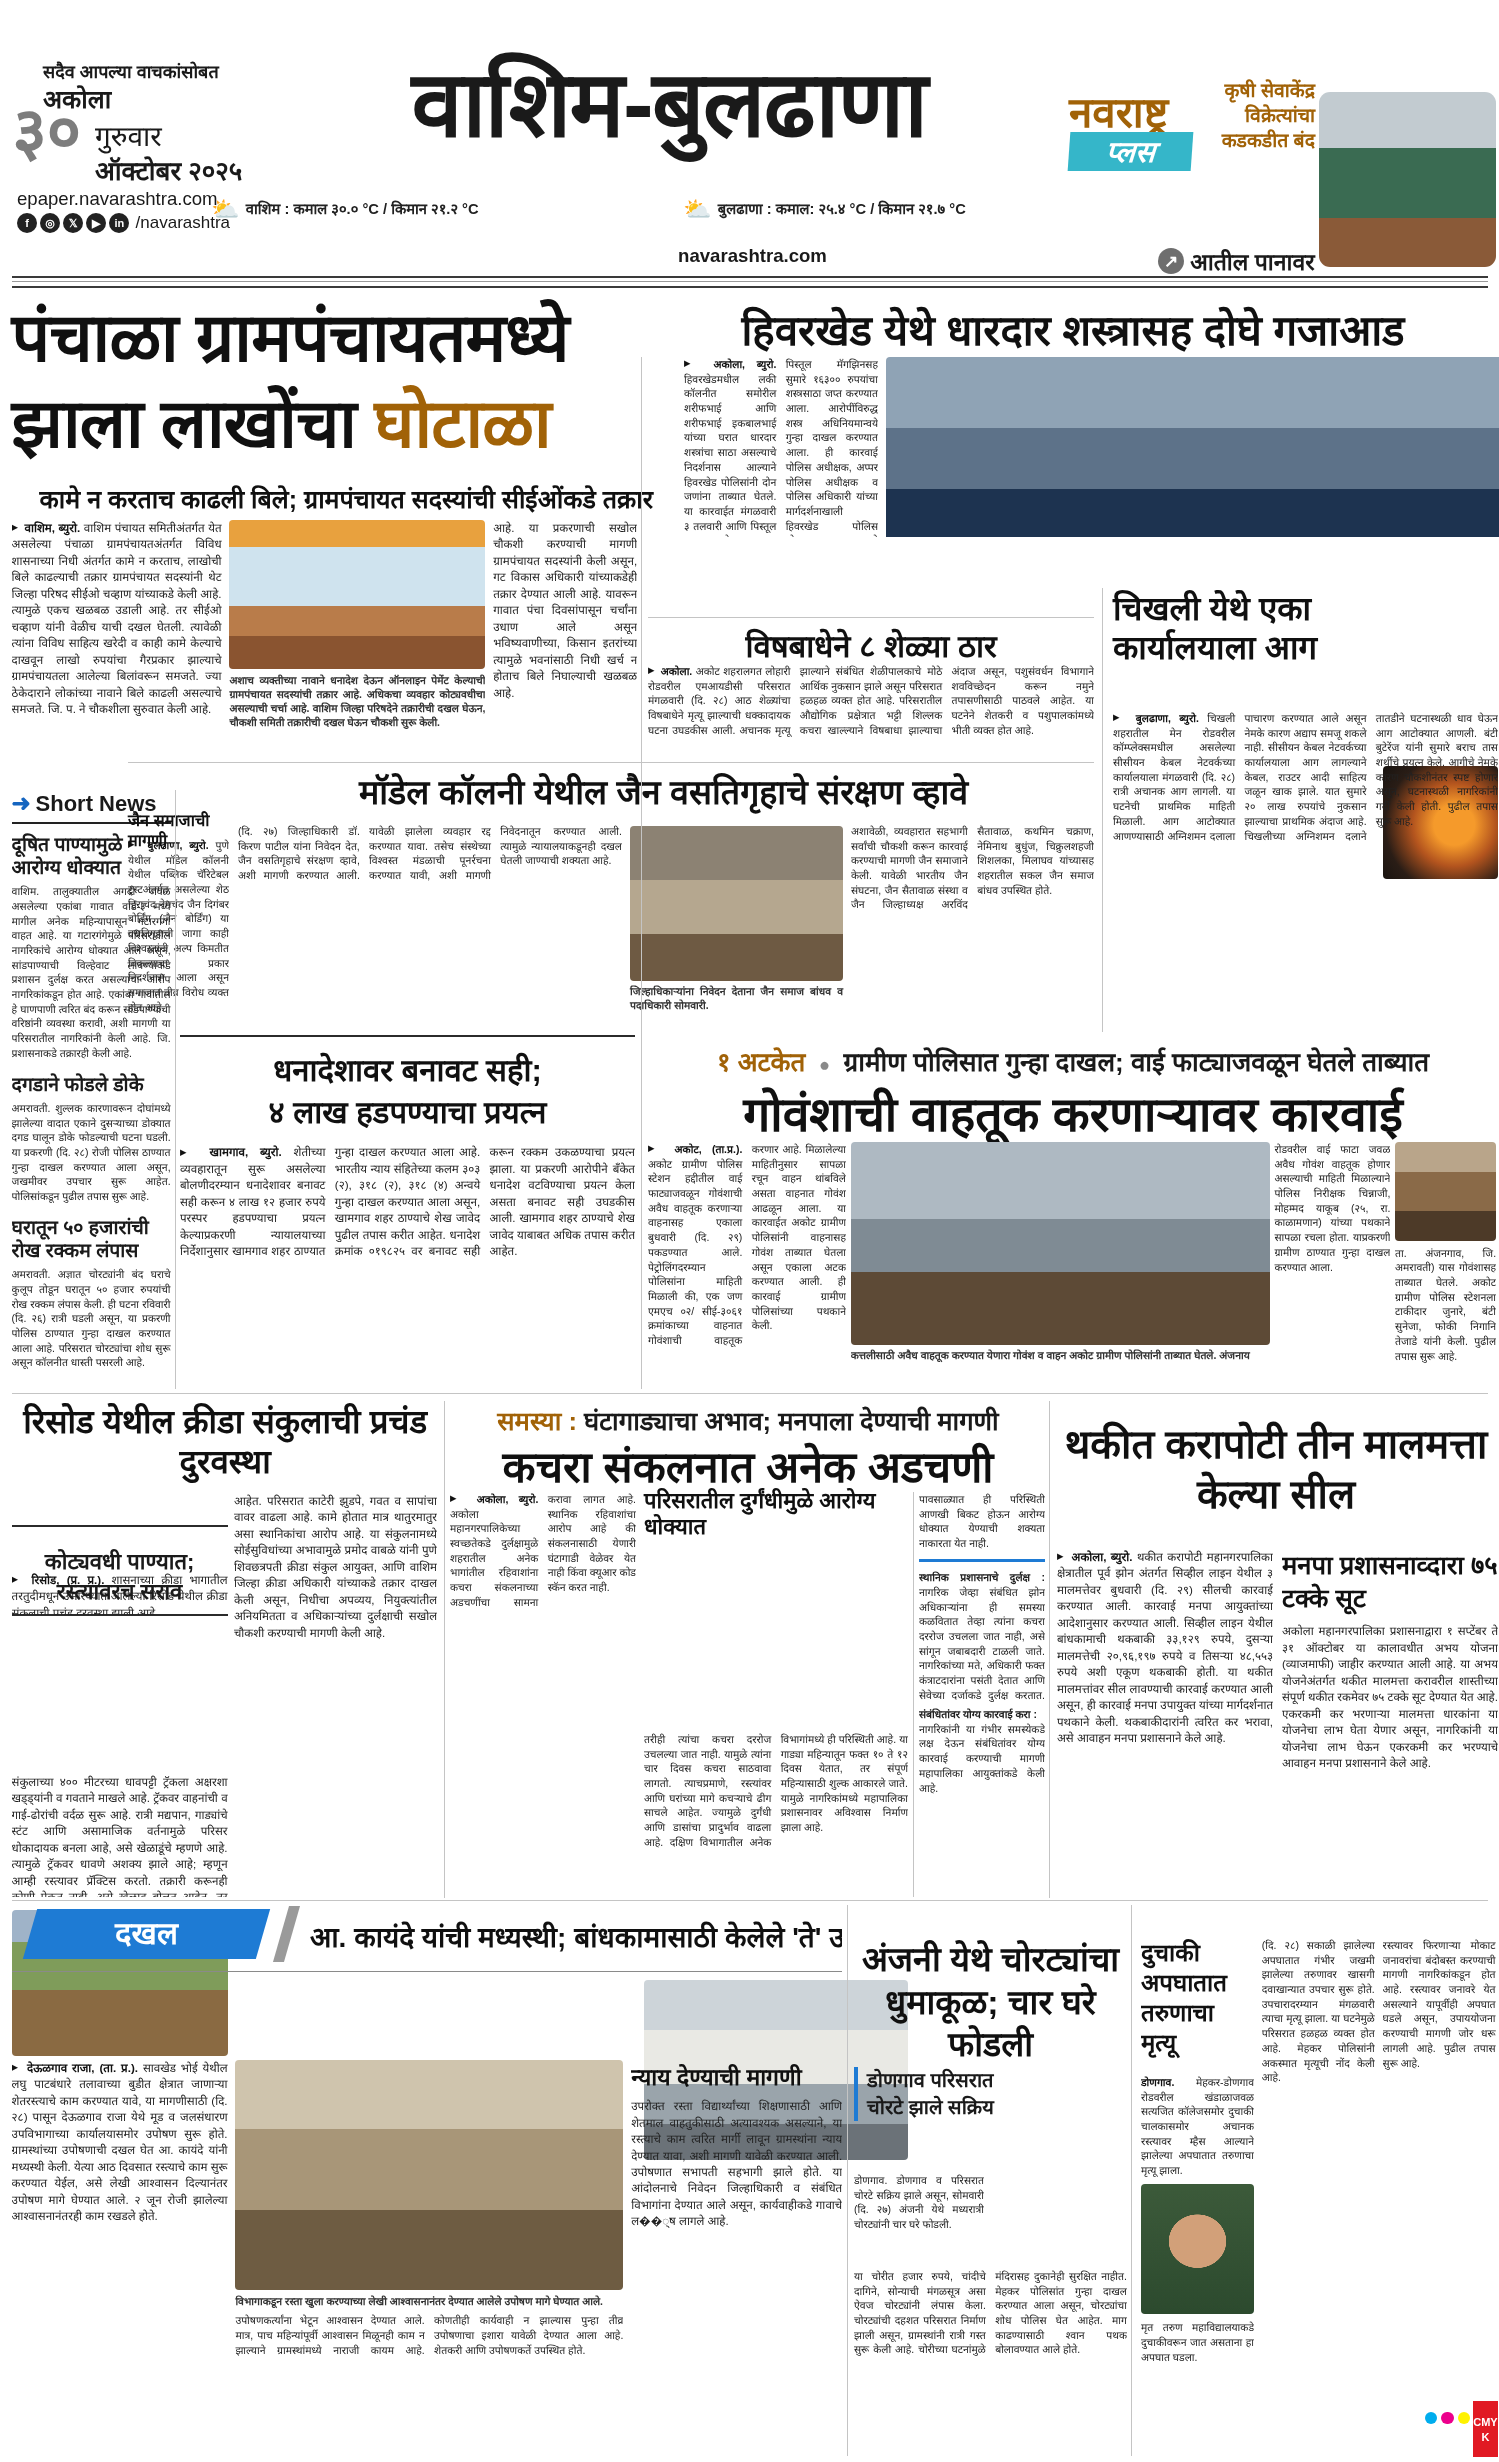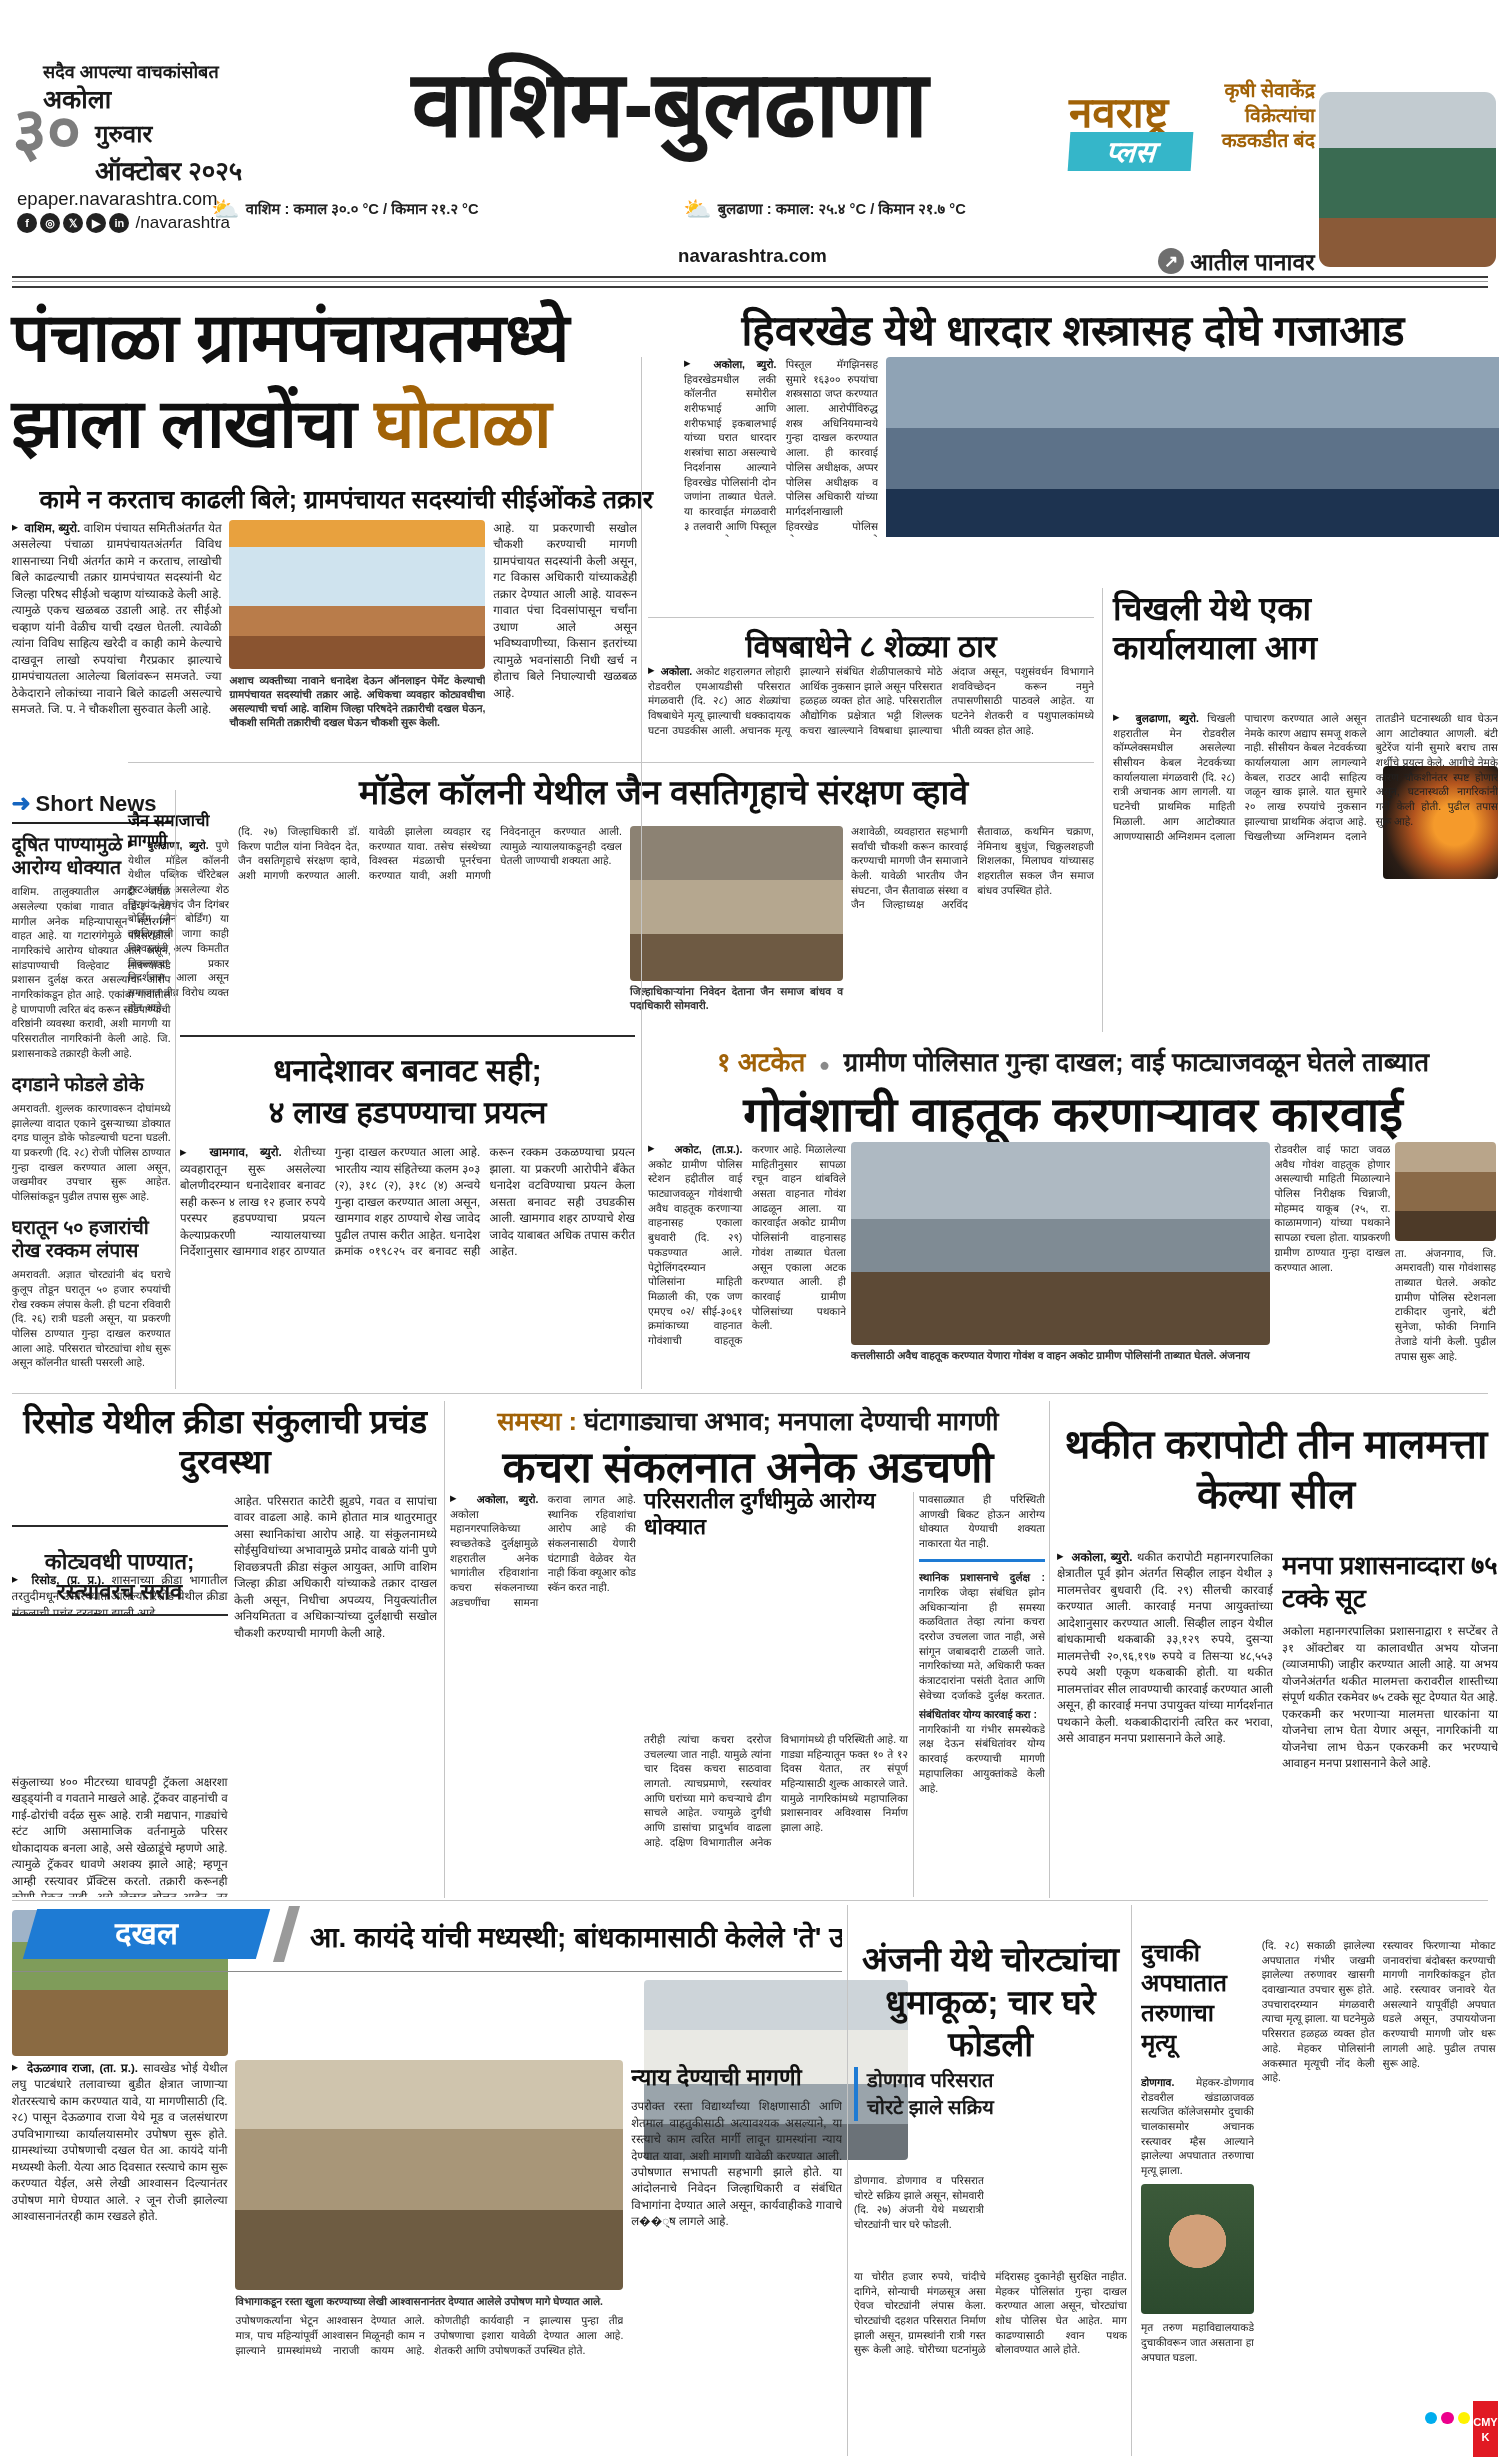--- a/index.html
+++ b/index.html
@@ -41,21 +41,21 @@
                linear-gradient(#3c5a3a,#2c4a2e);}
 </style>
 </head>
 <body>
 
 <div class="page">
 
   <div class="abs" style="left:43px;top:59px;font-size:18px;font-weight:600;">सदैव आपल्या वाचकांसोबत</div>
   <div class="abs" style="left:43px;top:81px;font-size:25px;font-weight:800;">अकोला</div>
   <div class="abs" style="left:12.4px;top:98px;font-size:66px;font-weight:800;color:#7d7d7d;line-height:1;">३०</div>
-  <div class="abs" style="left:95px;top:116px;font-size:24px;font-weight:700;">गुरुवार</div>
+  <div class="abs" style="left:95px;top:116px;font-size:28px;font-weight:400;">गुरुवार</div>
   <div class="abs" style="left:95px;top:152px;font-size:26px;font-weight:800;">ऑक्टोबर २०२५</div>
   <div class="abs" style="left:17px;top:188px;font-size:18.6px;">epaper.navarashtra.com</div>
 
   <div class="abs" style="left:17px;top:213px;display:flex;align-items:center;">
     <span class="circle-ico">f</span>
     <span class="circle-ico">◎</span>
     <span class="circle-ico">𝕏</span>
     <span class="circle-ico">▶</span>
     <span class="circle-ico">in</span>
     <span style="font-size:17px;margin-left:3.1px;">/navarashtra</span>

